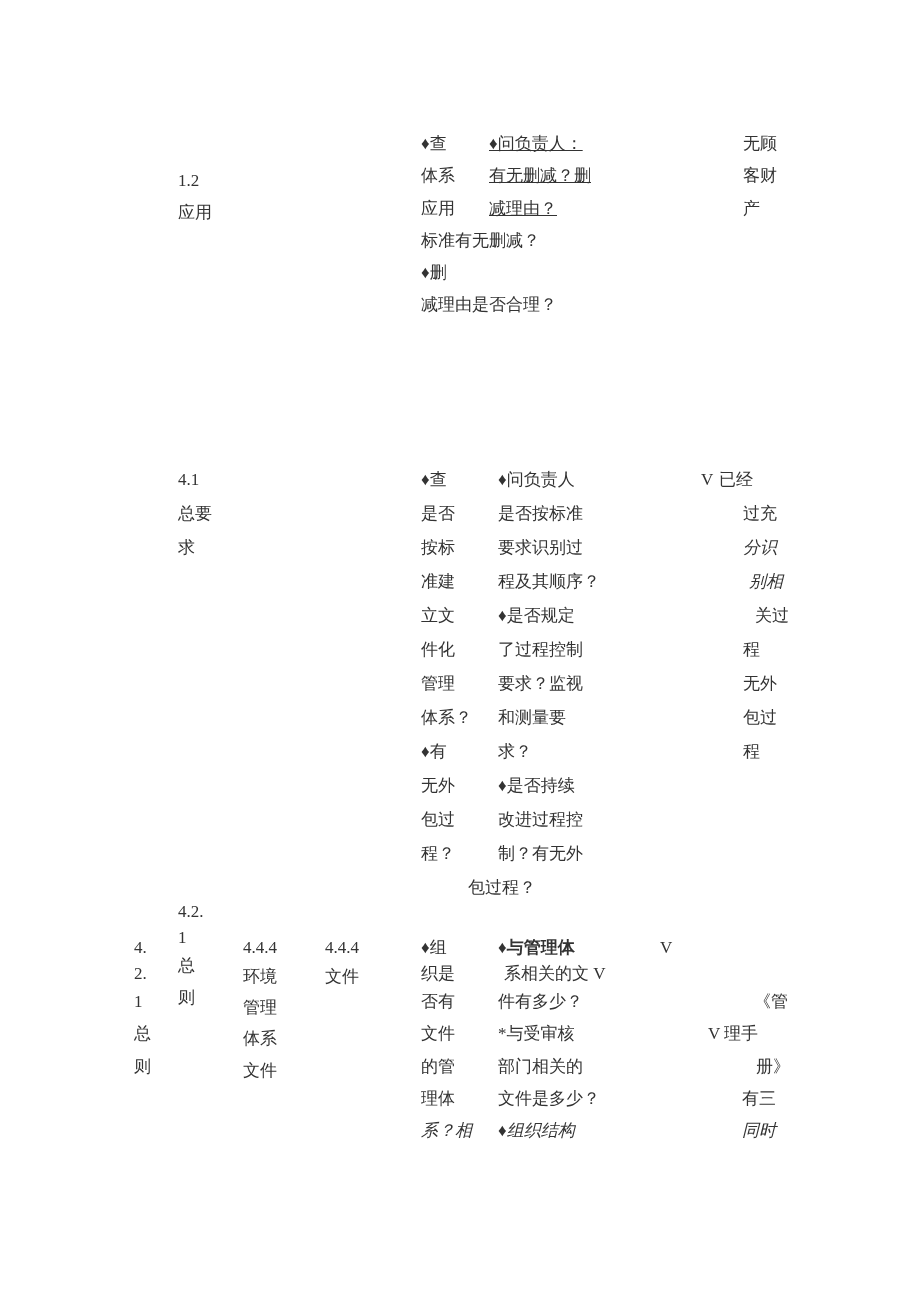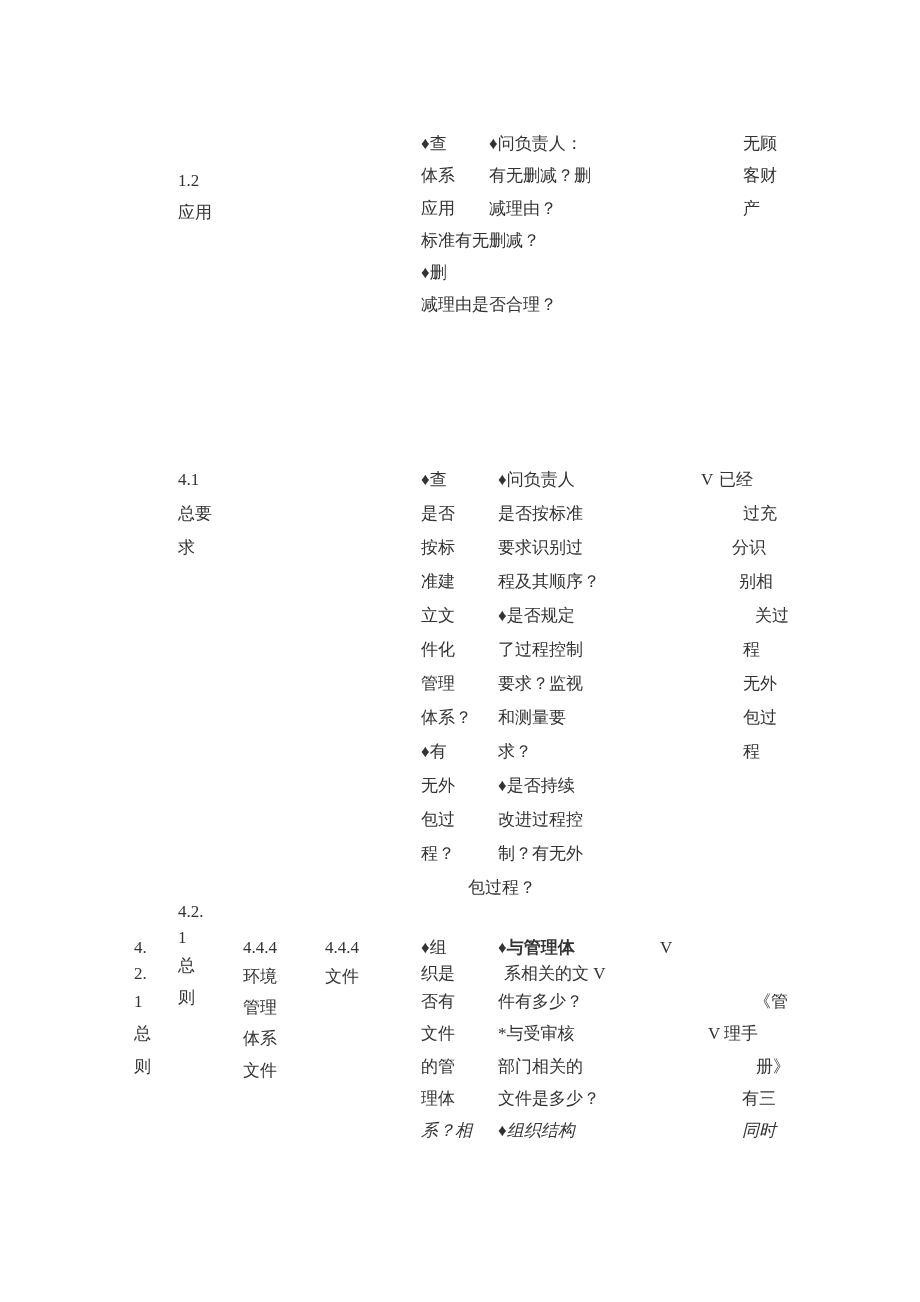--- a/index.html
+++ b/index.html
@@ -33,21 +33,21 @@
     <div>应用</div>
   </div>
   <div class="col" style="left:421px; top:128px;">
     <div>♦查</div>
     <div>体系</div>
     <div>应用</div>
     <div>标准有无删减？</div>
     <div>♦删</div>
     <div>减理由是否合理？</div>
   </div>
-  <div class="col" style="left:489px; top:128px;">
+  <div class="col" style="left:489px; top:128px;text-decoration:underline;">
     <div>♦问负责人：</div>
     <div>有无删减？删</div>
     <div>减理由？</div>
   </div>
   <div class="col" style="left:743px; top:128px;">
     <div>无顾</div>
     <div>客财</div>
     <div>产</div>
   </div>
 </div>
@@ -86,22 +86,22 @@
     <div>改进过程控</div>
     <div>制？有无外</div>
     <div style="margin-left:-30px;">包过程？</div>
   </div>
   <div class="col mline" style="left:701px; top:463px;">
     <div>V</div>
   </div>
   <div class="col mline" style="left:719px; top:463px;">
     <div>已经</div>
     <div style="margin-left:24px;">过充</div>
-    <div style="margin-left:13px;">分识</div>
-    <div style="margin-left:20px;">别相</div>
+    <div style="margin-left:24px;font-style:italic;">分识</div>
+    <div style="margin-left:30px;font-style:italic;">别相</div>
     <div style="margin-left:36px;">关过</div>
     <div style="margin-left:24px;">程</div>
     <div style="margin-left:24px;"></div>
     <div style="margin-left:24px;">无外</div>
     <div style="margin-left:24px;">包过</div>
     <div style="margin-left:24px;">程</div>
   </div>
 </div>
 
 <div class="block">

